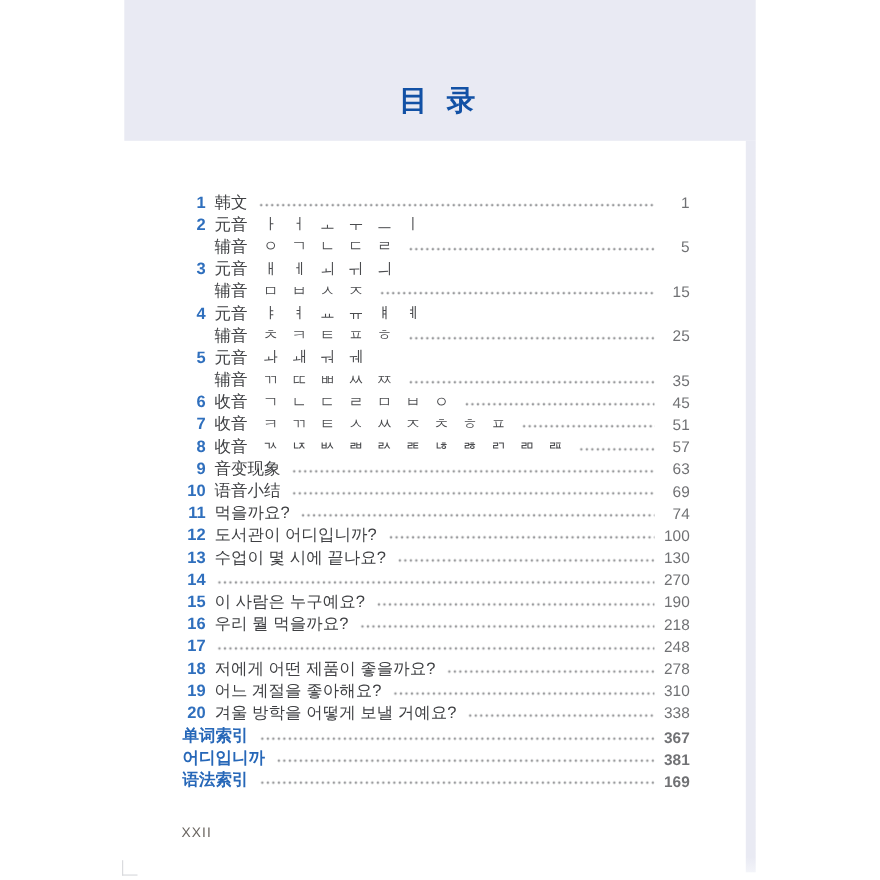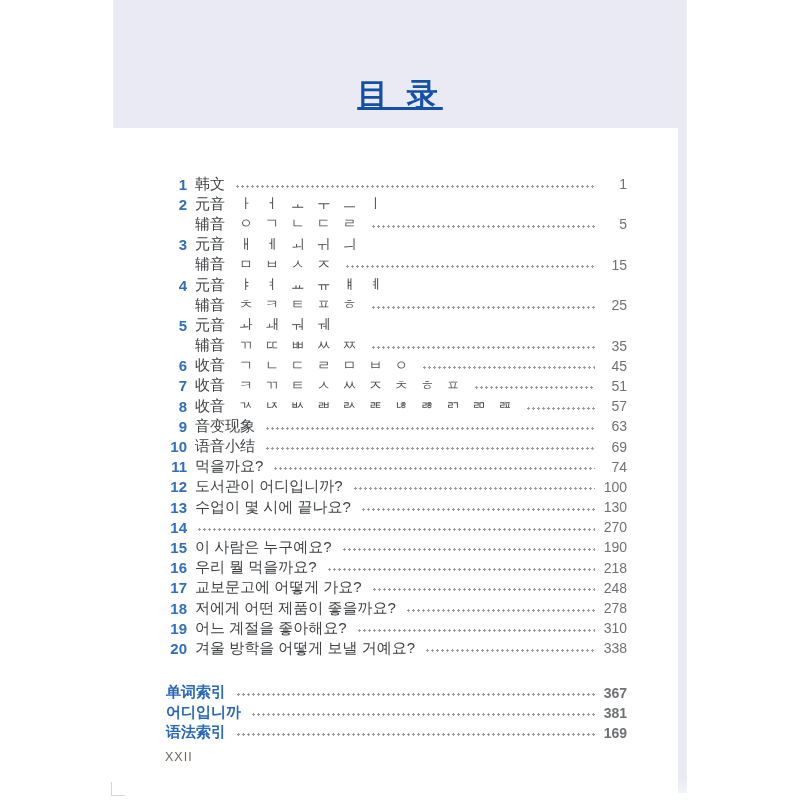--- a/index.html
+++ b/index.html
@@ -6,23 +6,22 @@
   body{
     width:800px;height:800px;background:#ffffff;position:relative;
     font-family:"Liberation Sans", sans-serif;overflow:hidden;
   }
   .band{
     position:absolute;left:113px;top:0;width:574px;height:128px;
     background:#e9eaf3;
   }
   .band h1{
     margin:0;position:absolute;left:0;top:74px;width:100%;
-    text-align:center;font-size:31px;font-weight:bold;color:#1251a5;
+    text-align:center;font-size:26px;font-weight:bold;color:#1251a5;
     letter-spacing:5px;
-    text-decoration:underline;
   }
   .strip{
     position:absolute;left:678px;top:128px;width:9px;height:665px;
     background:linear-gradient(#e9eaf3 calc(100% - 14px), #f3f4f9);
   }
   .toc{
     position:absolute;left:166px;top:174px;width:461px;
   }
   .row{
     height:20.2px;display:flex;align-items:center;
@@ -42,21 +41,21 @@
     background-image:radial-gradient(circle, #9b9c9e 1.1px, transparent 1.4px);
     background-size:5px 5px;background-repeat:repeat-x;
     background-position:left center;
   }
   .row .pg{
     flex:0 0 auto;min-width:24px;text-align:right;
     font-size:14px;color:#707174;
   }
   .row.idx{font-weight:bold;}
   .row.idx .txt{margin-left:0;color:#2667b8;font-size:15px;}
-  .row.gap{margin-top:24px;}
+  .row.gap{margin-top:1px;}
   .folio{
     position:absolute;left:165px;top:750px;font-size:12.5px;
     color:#6b6661;letter-spacing:1px;
   }
   .cornermark{
     position:absolute;left:111px;top:782px;width:13px;height:13px;
     border-left:1px solid #d6d7db;border-bottom:1px solid #d6d7db;
   }
 </style>
 </head>
@@ -188,21 +187,20 @@
         <span class="pg">190</span>
       </div>
       <div class="row">
         <span class="num">16</span>
         <span class="txt">우리 뭘 먹을까요?</span>
         <div class="dots"></div>
         <span class="pg">218</span>
       </div>
       <div class="row">
         <span class="num">17</span>
-        <span class="txt">교보문고에 어떻게 가요?</span>
         <div class="dots"></div>
         <span class="pg">248</span>
       </div>
       <div class="row">
         <span class="num">18</span>
         <span class="txt">저에게 어떤 제품이 좋을까요?</span>
         <div class="dots"></div>
         <span class="pg">278</span>
       </div>
       <div class="row">

